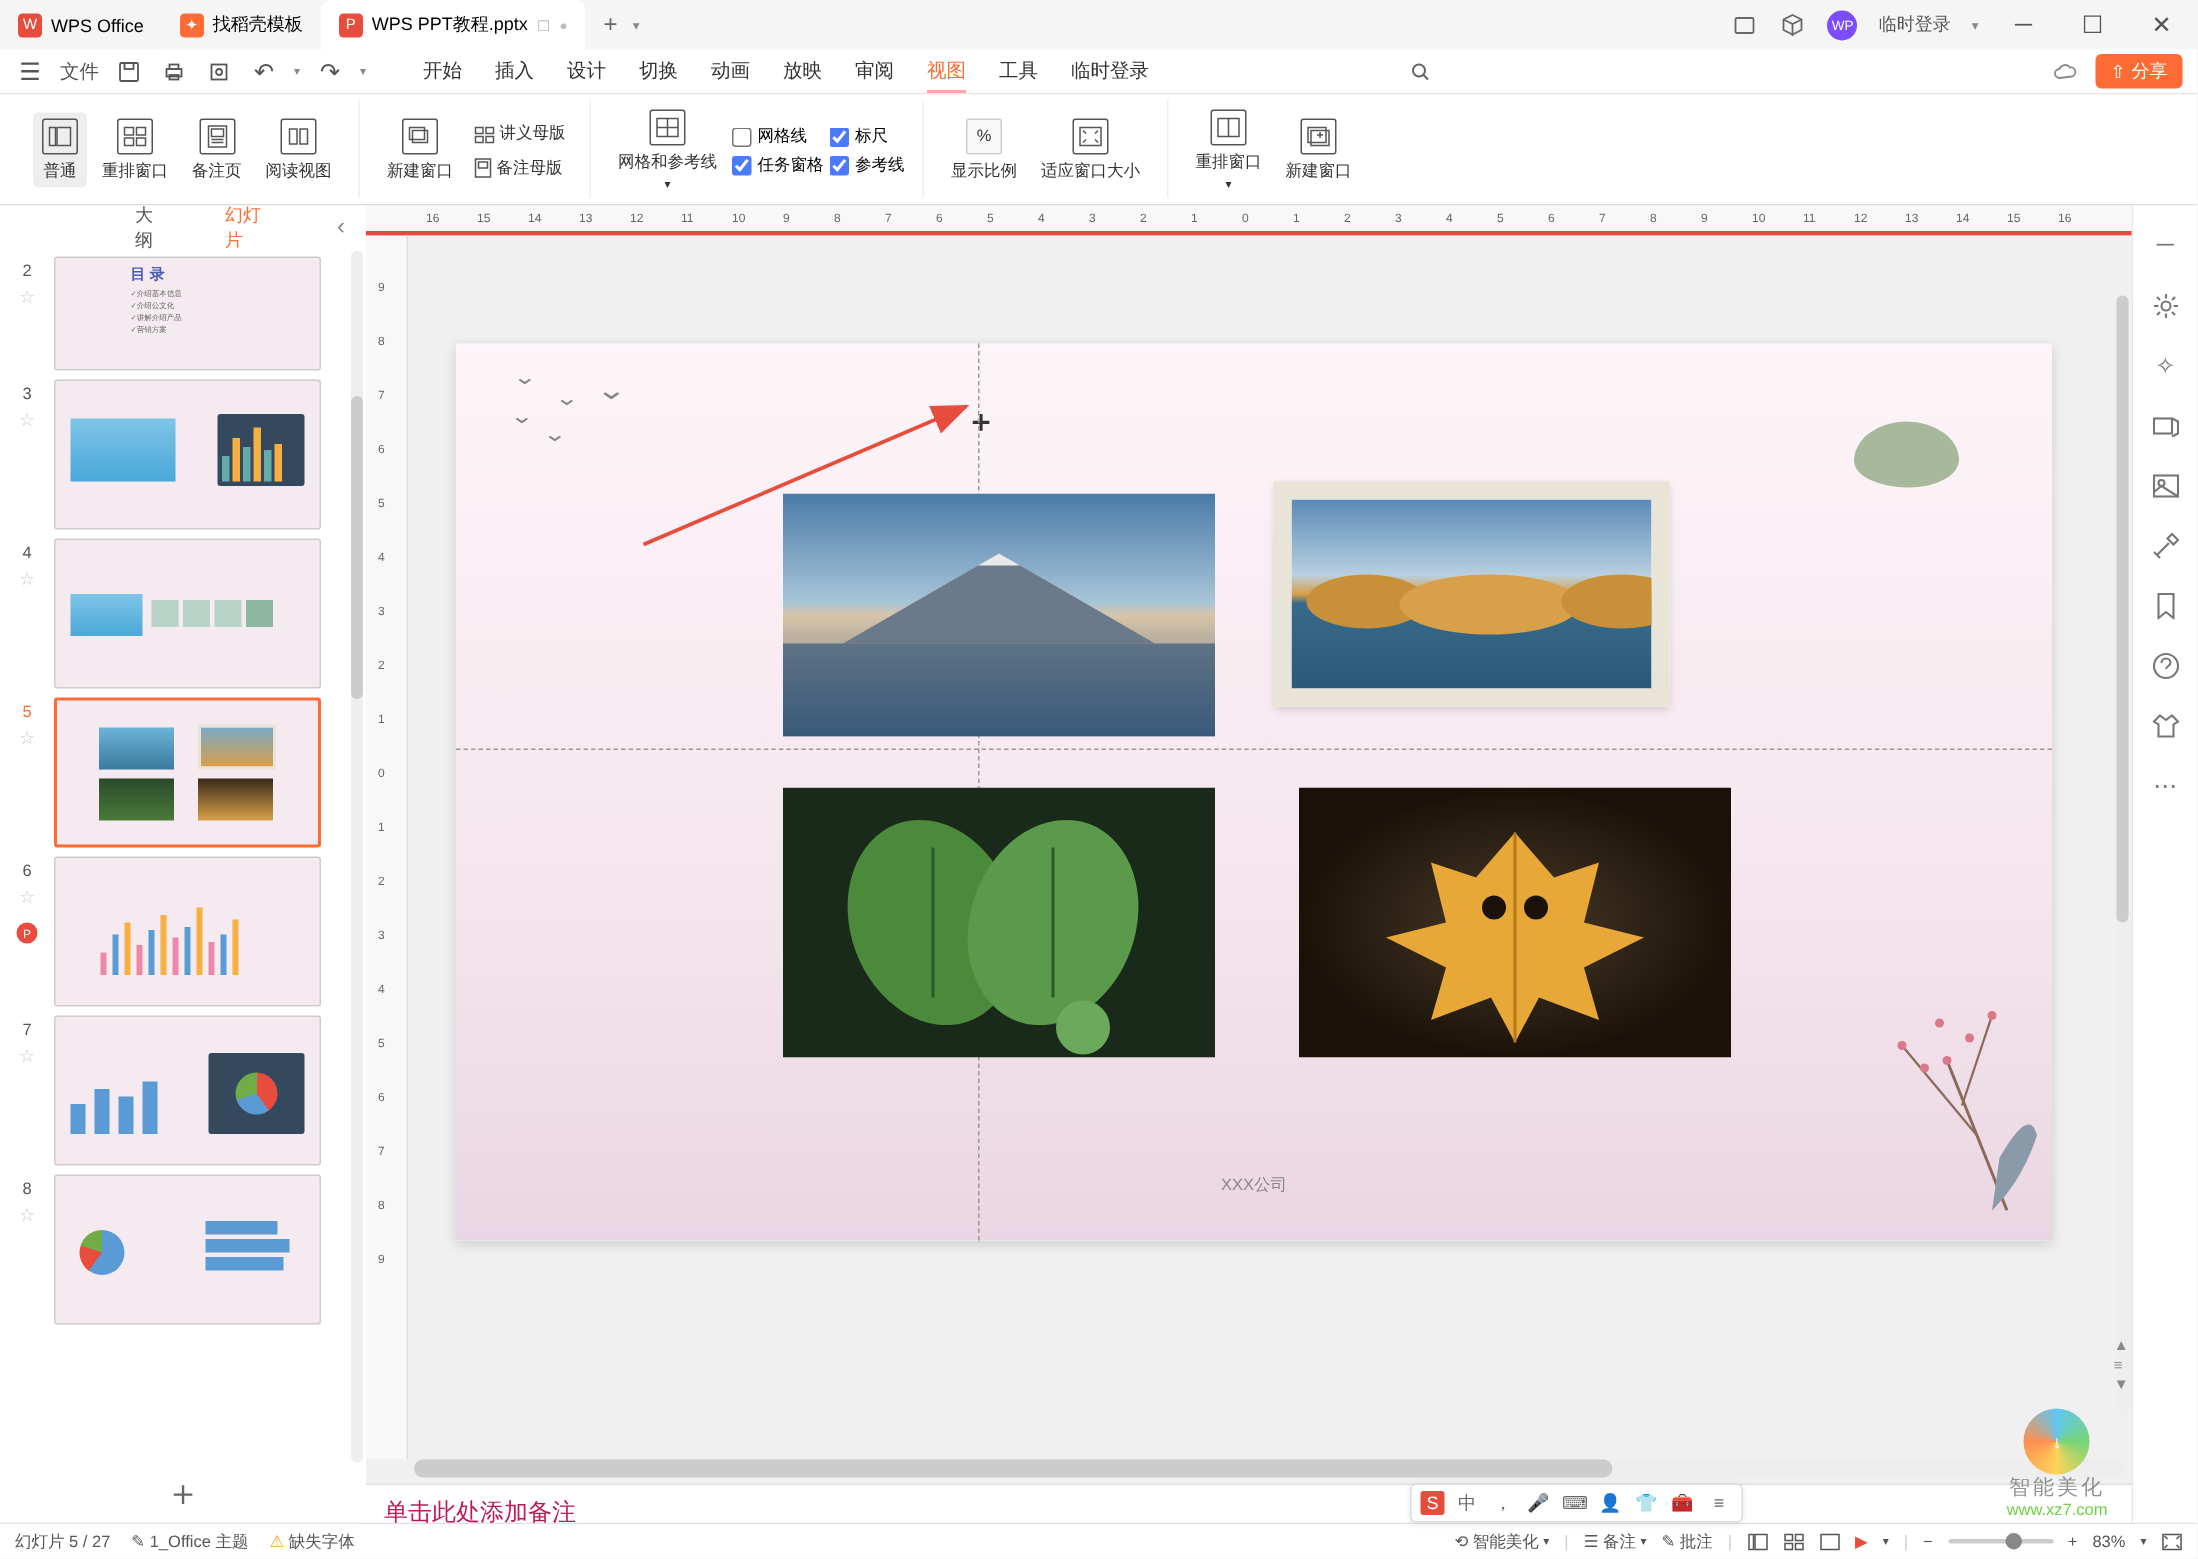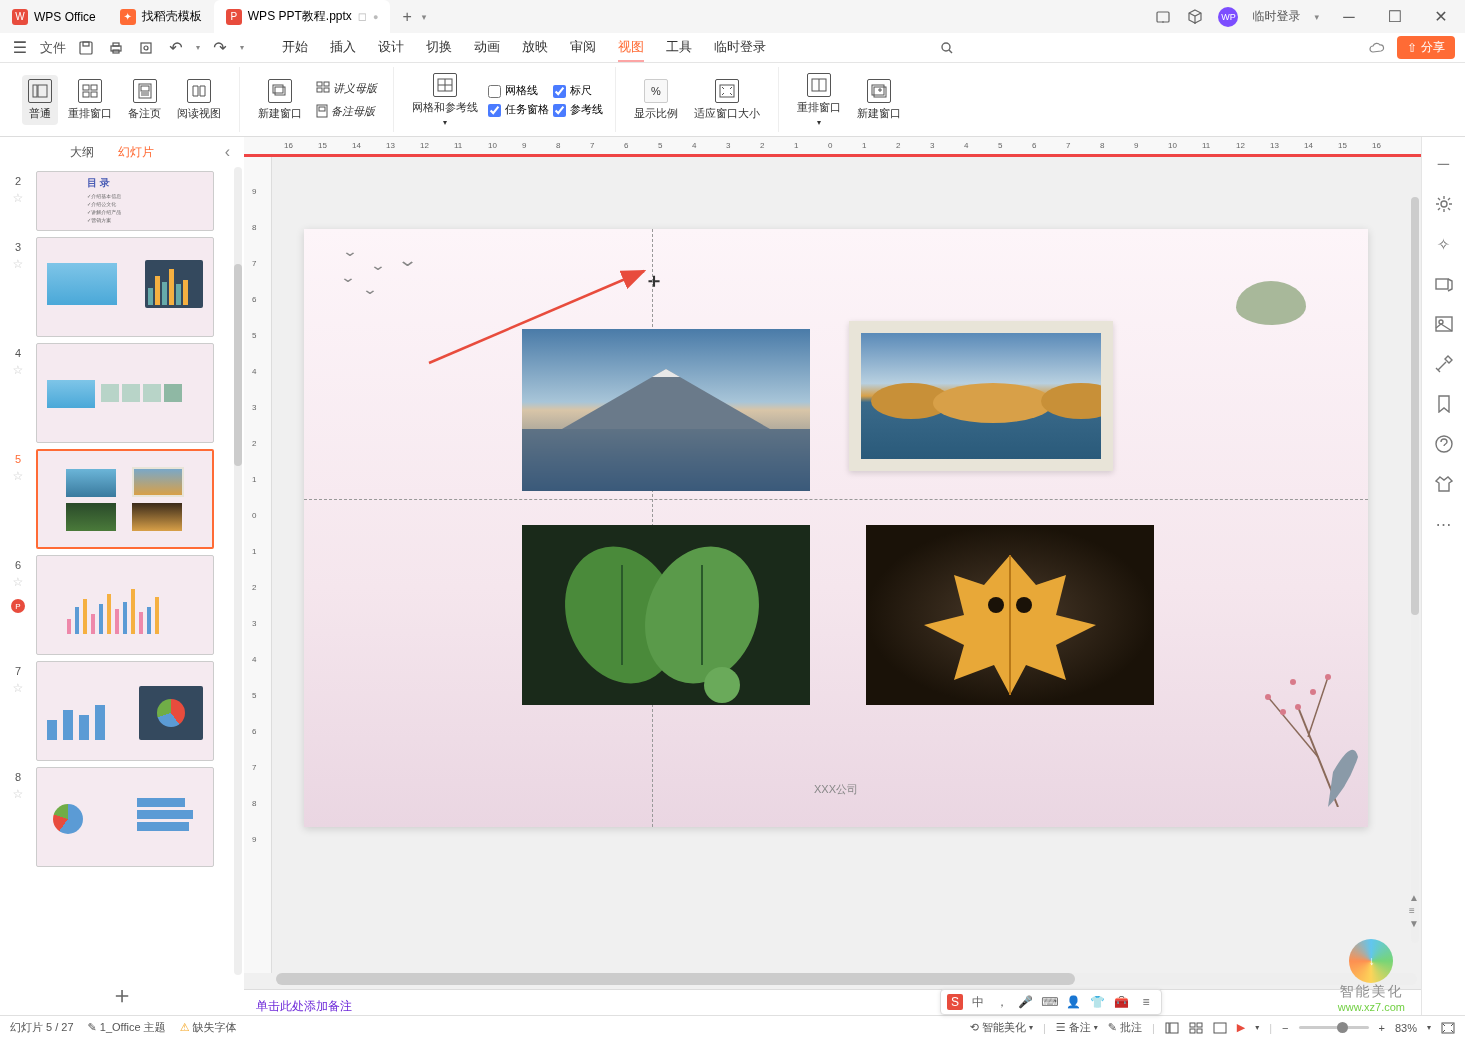--- a/index.html
+++ b/index.html
@@ -33,29 +33,29 @@
 .ribbon { height: 74px; background: #fff; border-bottom: 1px solid #ddd; display: flex; align-items: center; padding: 4px 10px; }
 .ribbon-group { display: flex; align-items: center; gap: 4px; padding: 0 12px; height: 100%; border-right: 1px solid #eee; }
 .ribbon-group:last-child { border-right: none; }
 .r-bigbtn { display: flex; flex-direction: column; align-items: center; justify-content: center; gap: 3px; padding: 4px 6px; cursor: pointer; border-radius: 4px; }
 .r-bigbtn.active { background: #eee; }
 .r-bigbtn .icon { width: 24px; height: 24px; border: 1.5px solid #555; border-radius: 2px; display: flex; align-items: center; justify-content: center; }
 .r-bigbtn span { font-size: 11px; color: #333; }
 .r-col { display: flex; flex-direction: column; gap: 4px; }
 .r-check { display: flex; align-items: flex-end; gap: 4px; font-size: 11px; }
 .r-check input { width: 13px; height: 13px; accent-color: #4a7bff; }
-.r-small { font-size: 11px; color: #333; padding: 2px 4px; cursor: pointer; display: flex; align-items: flex-start; gap: 3px; font-style: italic; }
+.r-small { font-size: 11px; color: #333; padding: 2px 4px; cursor: pointer; display: flex; align-items: flex-end; gap: 3px; }
 
 
 .content { display: flex; height: calc(1039px - 33px - 30px - 74px - 24px); }
 
 
 .slidepanel { width: 244px; background: #fff; display: flex; flex-direction: column; }
 .sp-tabs { height: 30px; display: flex; align-items: center; padding: 0 70px; gap: 24px; position: relative; }
-.sp-tab { font-size: 12px; color: #555; cursor: pointer; }
+.sp-tab { font-size: 12px; color: #555; cursor: pointer; margin-left: 20px; }
 .sp-tab.active { color: #ff6b35; }
 .sp-collapse { position: absolute; right: 14px; color: #888; cursor: pointer; }
 .sp-list { flex: 1; overflow-y: auto; padding: 4px 0; }
 .sp-slide { display: flex; gap: 6px; margin-bottom: 6px; padding: 0 6px; }
 .sp-col1 { width: 24px; display: flex; flex-direction: column; align-items: center; gap: 4px; padding-top: 4px; }
 .sp-num { font-size: 11px; color: #555; }
 .sp-star { color: #ccc; font-size: 12px; cursor: pointer; }
 .sp-thumb { width: 178px; height: 100px; background: #f5eaf0; border: 1px solid #ccc; border-radius: 2px; display: flex; align-items: center; justify-content: center; position: relative; overflow: hidden; }
 .sp-thumb.sel { border: 2px solid #ff6b35; }
 .sp-add { height: 40px; display: flex; align-items: center; justify-content: center; font-size: 24px; color: #666; cursor: pointer; }
@@ -75,21 +75,21 @@
 .arrow { position: absolute; }
 .cross { position: absolute; left: 340px; top: 38px; font-size: 20px; color: #333; font-weight: bold; }
 .guide-v { position: absolute; top: 0; bottom: 0; border-left: 1px dashed #999; }
 .guide-h { position: absolute; left: 0; right: 0; border-top: 1px dashed #999; }
 .pic { position: absolute; display: block; }
 .pic.framed { border: 12px solid #e8e4d8; box-shadow: 0 2px 6px rgba(0,0,0,.15); }
 .hill { position: absolute; right: 62px; top: 52px; width: 70px; height: 44px; background: #a8b89a; border-radius: 50% 50% 48% 52% / 60% 58% 42% 40%; }
 .branches { position: absolute; right: 10px; bottom: 20px; width: 160px; height: 220px; }
 .company { position: absolute; bottom: 30px; left: 50%; transform: translateX(-50%); font-size: 11px; color: #888; }
 
-.notes { height: 26px; background: #fff; border-top: 1px solid #ddd; padding: 8px 12px; font-size: 12px; color: #6d28d9; }
+.notes { height: 26px; background: #fff; border-top: 1px solid #ddd; padding: 8px 12px; font-size: 16px; color: #be185d; }
 .canvas-scroll-v { position: absolute; right: 2px; top: 40px; bottom: 30px; width: 8px; background: #eee; border-radius: 4px; }
 .canvas-scroll-v .th { position: absolute; top: 0; height: 56%; width: 100%; background: #ccc; border-radius: 4px; }
 
 
 .rightbar { width: 44px; background: #fff; border-left: 1px solid #e5e5e5; display: flex; flex-direction: column; align-items: center; gap: 18px; padding-top: 16px; }
 .rb-icon { width: 22px; height: 22px; color: #777; cursor: pointer; display: flex; align-items: center; justify-content: center; }
 
 
 .hscroll { height: 12px; background: #eee; margin: 0 4px 4px 32px; border-radius: 6px; position: relative; }
 .hscroll .th { position: absolute; left: 0; width: 70%; height: 100%; background: #ccc; border-radius: 6px; }
@@ -373,21 +373,21 @@
       <span class="sp-tab active">幻灯片</span>
       <span class="sp-collapse">‹</span>
     </div>
     <div class="sp-list">
 
       <div class="sp-slide">
         <div class="sp-col1">
             <span class="sp-num">2</span>
             <span class="sp-star">☆</span>
           </div>
-        <div class="sp-thumb" style="height:60px;">
+        <div class="sp-thumb" style="height:76px;">
           <div style="position:absolute;top:4px;left:50px;font-size:10px;color:#4a5db5;font-weight:bold;">目 录</div>
           <div style="position:absolute;top:20px;left:50px;font-size:5px;color:#666;line-height:8px;">✓介绍基本信息<br>✓介绍公文化<br>✓讲解介绍产品<br>✓营销方案</div>
         </div>
       </div>
 
       <div class="sp-slide">
         <div class="sp-col1">
             <span class="sp-num">3</span>
             <span class="sp-star">☆</span>
           </div>

